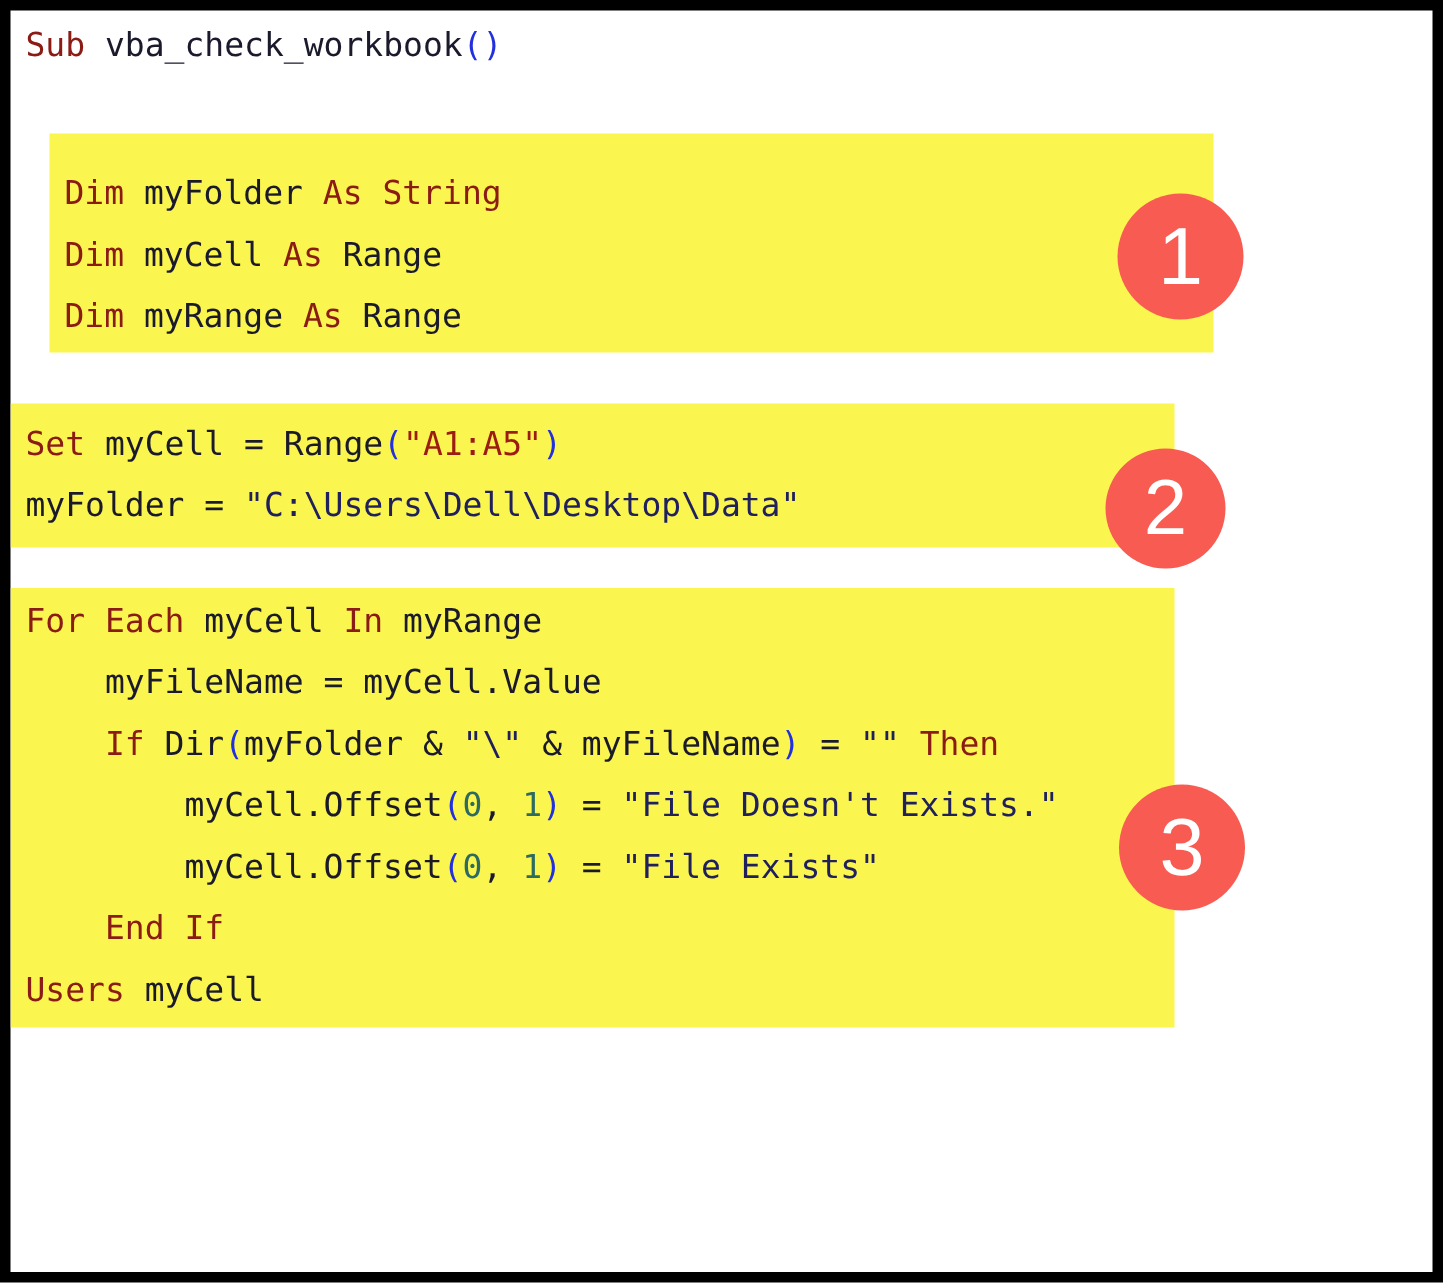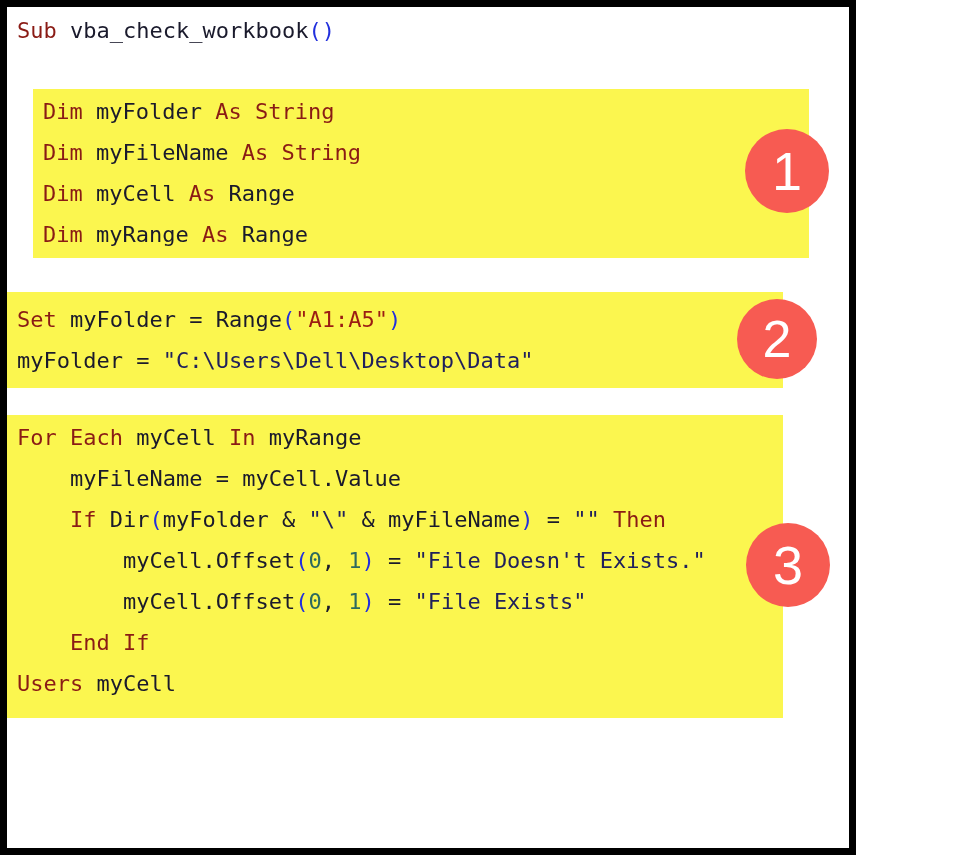--- a/index.html
+++ b/index.html
@@ -11,21 +11,21 @@
     --number:#2d6a5f;
     --highlight:#fbf64f;
     --badge:#f75b52;
     --badge_text:#ffffff;
     --border:#000000;
     --background:#ffffff;
   }
   html,body{margin:0;padding:0;}
   .page{
     position:relative;
-    width:856px;height:855px;
+    width:962px;height:855px;
     box-sizing:border-box;
     border:7px solid var(--border);
     background:var(--background);
     overflow:hidden;
   }
   .code{
     padding:3px 0 0 10px;
     font-family:"DejaVu Sans Mono","Liberation Mono",monospace;
     font-size:22px;
     line-height:41px;
@@ -34,23 +34,23 @@
   .line{white-space:pre;}
   .sec{position:relative;}
   .hl{
     background:var(--highlight);
     box-sizing:border-box;
     width:776px;
     margin-left:-10px;
     padding-left:10px;
   }
   .sec0{margin-bottom:38px;}
-  .secA{padding-top:2px;padding-bottom:3px;margin-bottom:34px;margin-left:16px;}
+  .secA{padding-top:20px;padding-bottom:3px;margin-bottom:34px;margin-left:16px;}
   .secB{padding-top:7px;padding-bottom:7px;margin-bottom:27px;}
-  .secC{padding-top:2px;padding-bottom:14px;}
+  .secC{padding-top:2px;padding-bottom:4px;}
   .tk-kw{color:var(--keyword);}
   .tk-pl{color:var(--plain);}
   .tk-pr{color:var(--paren);}
   .tk-st{color:var(--string);}
   .tk-s2{color:var(--string_accent);}
   .tk-nu{color:var(--number);}
   .badge{
     position:absolute;
     border-radius:50%;
     background:var(--badge);
@@ -66,26 +66,25 @@
 </head>
 <body>
 
 <div class="page">
   <div class="code">
     <div class="sec sec0">
         <div class="line"><span class="tk-kw">Sub</span><span class="tk-pl"> vba_check_workbook</span><span class="tk-pr">()</span></div>
       </div>
     <div class="sec hl secA">
         <div class="line"><span class="tk-kw">Dim</span><span class="tk-pl"> myFolder </span><span class="tk-kw">As String</span></div>
-        <div class="line"><span class="tk-kw">Dim</span><span class="tk-pl"> myFileName </span><span class="tk-kw">As String</span></div>
         <div class="line"><span class="tk-kw">Dim</span><span class="tk-pl"> myCell </span><span class="tk-kw">As</span><span class="tk-pl"> Range</span></div>
         <div class="line"><span class="tk-kw">Dim</span><span class="tk-pl"> myRange </span><span class="tk-kw">As</span><span class="tk-pl"> Range</span></div>
       </div>
     <div class="sec hl secB">
-        <div class="line"><span class="tk-kw">Set</span><span class="tk-pl"> myFolder = Range</span><span class="tk-pr">(</span><span class="tk-s2">"A1:A5"</span><span class="tk-pr">)</span></div>
+        <div class="line"><span class="tk-kw">Set</span><span class="tk-pl"> myCell = Range</span><span class="tk-pr">(</span><span class="tk-s2">"A1:A5"</span><span class="tk-pr">)</span></div>
         <div class="line"><span class="tk-pl">myFolder = </span><span class="tk-st">"C:\Users\Dell\Desktop\Data"</span></div>
       </div>
     <div class="sec hl secC">
         <div class="line"><span class="tk-kw">For Each</span><span class="tk-pl"> myCell </span><span class="tk-kw">In</span><span class="tk-pl"> myRange</span></div>
         <div class="line"><span class="tk-pl">    myFileName = myCell.Value</span></div>
         <div class="line"><span class="tk-pl">    </span><span class="tk-kw">If</span><span class="tk-pl"> Dir</span><span class="tk-pr">(</span><span class="tk-pl">myFolder &amp; </span><span class="tk-st">"\"</span><span class="tk-pl"> &amp; myFileName</span><span class="tk-pr">)</span><span class="tk-pl"> = </span><span class="tk-st">""</span><span class="tk-pl"> </span><span class="tk-kw">Then</span></div>
         <div class="line"><span class="tk-pl">        myCell.Offset</span><span class="tk-pr">(</span><span class="tk-nu">0</span><span class="tk-pl">, </span><span class="tk-nu">1</span><span class="tk-pr">)</span><span class="tk-pl"> = </span><span class="tk-st">"File Doesn't Exists."</span></div>
         <div class="line"><span class="tk-pl">        myCell.Offset</span><span class="tk-pr">(</span><span class="tk-nu">0</span><span class="tk-pl">, </span><span class="tk-nu">1</span><span class="tk-pr">)</span><span class="tk-pl"> = </span><span class="tk-st">"File Exists"</span></div>
         <div class="line"><span class="tk-pl">    </span><span class="tk-kw">End If</span></div>
         <div class="line"><span class="tk-kw">Users</span><span class="tk-pl"> myCell</span></div>

